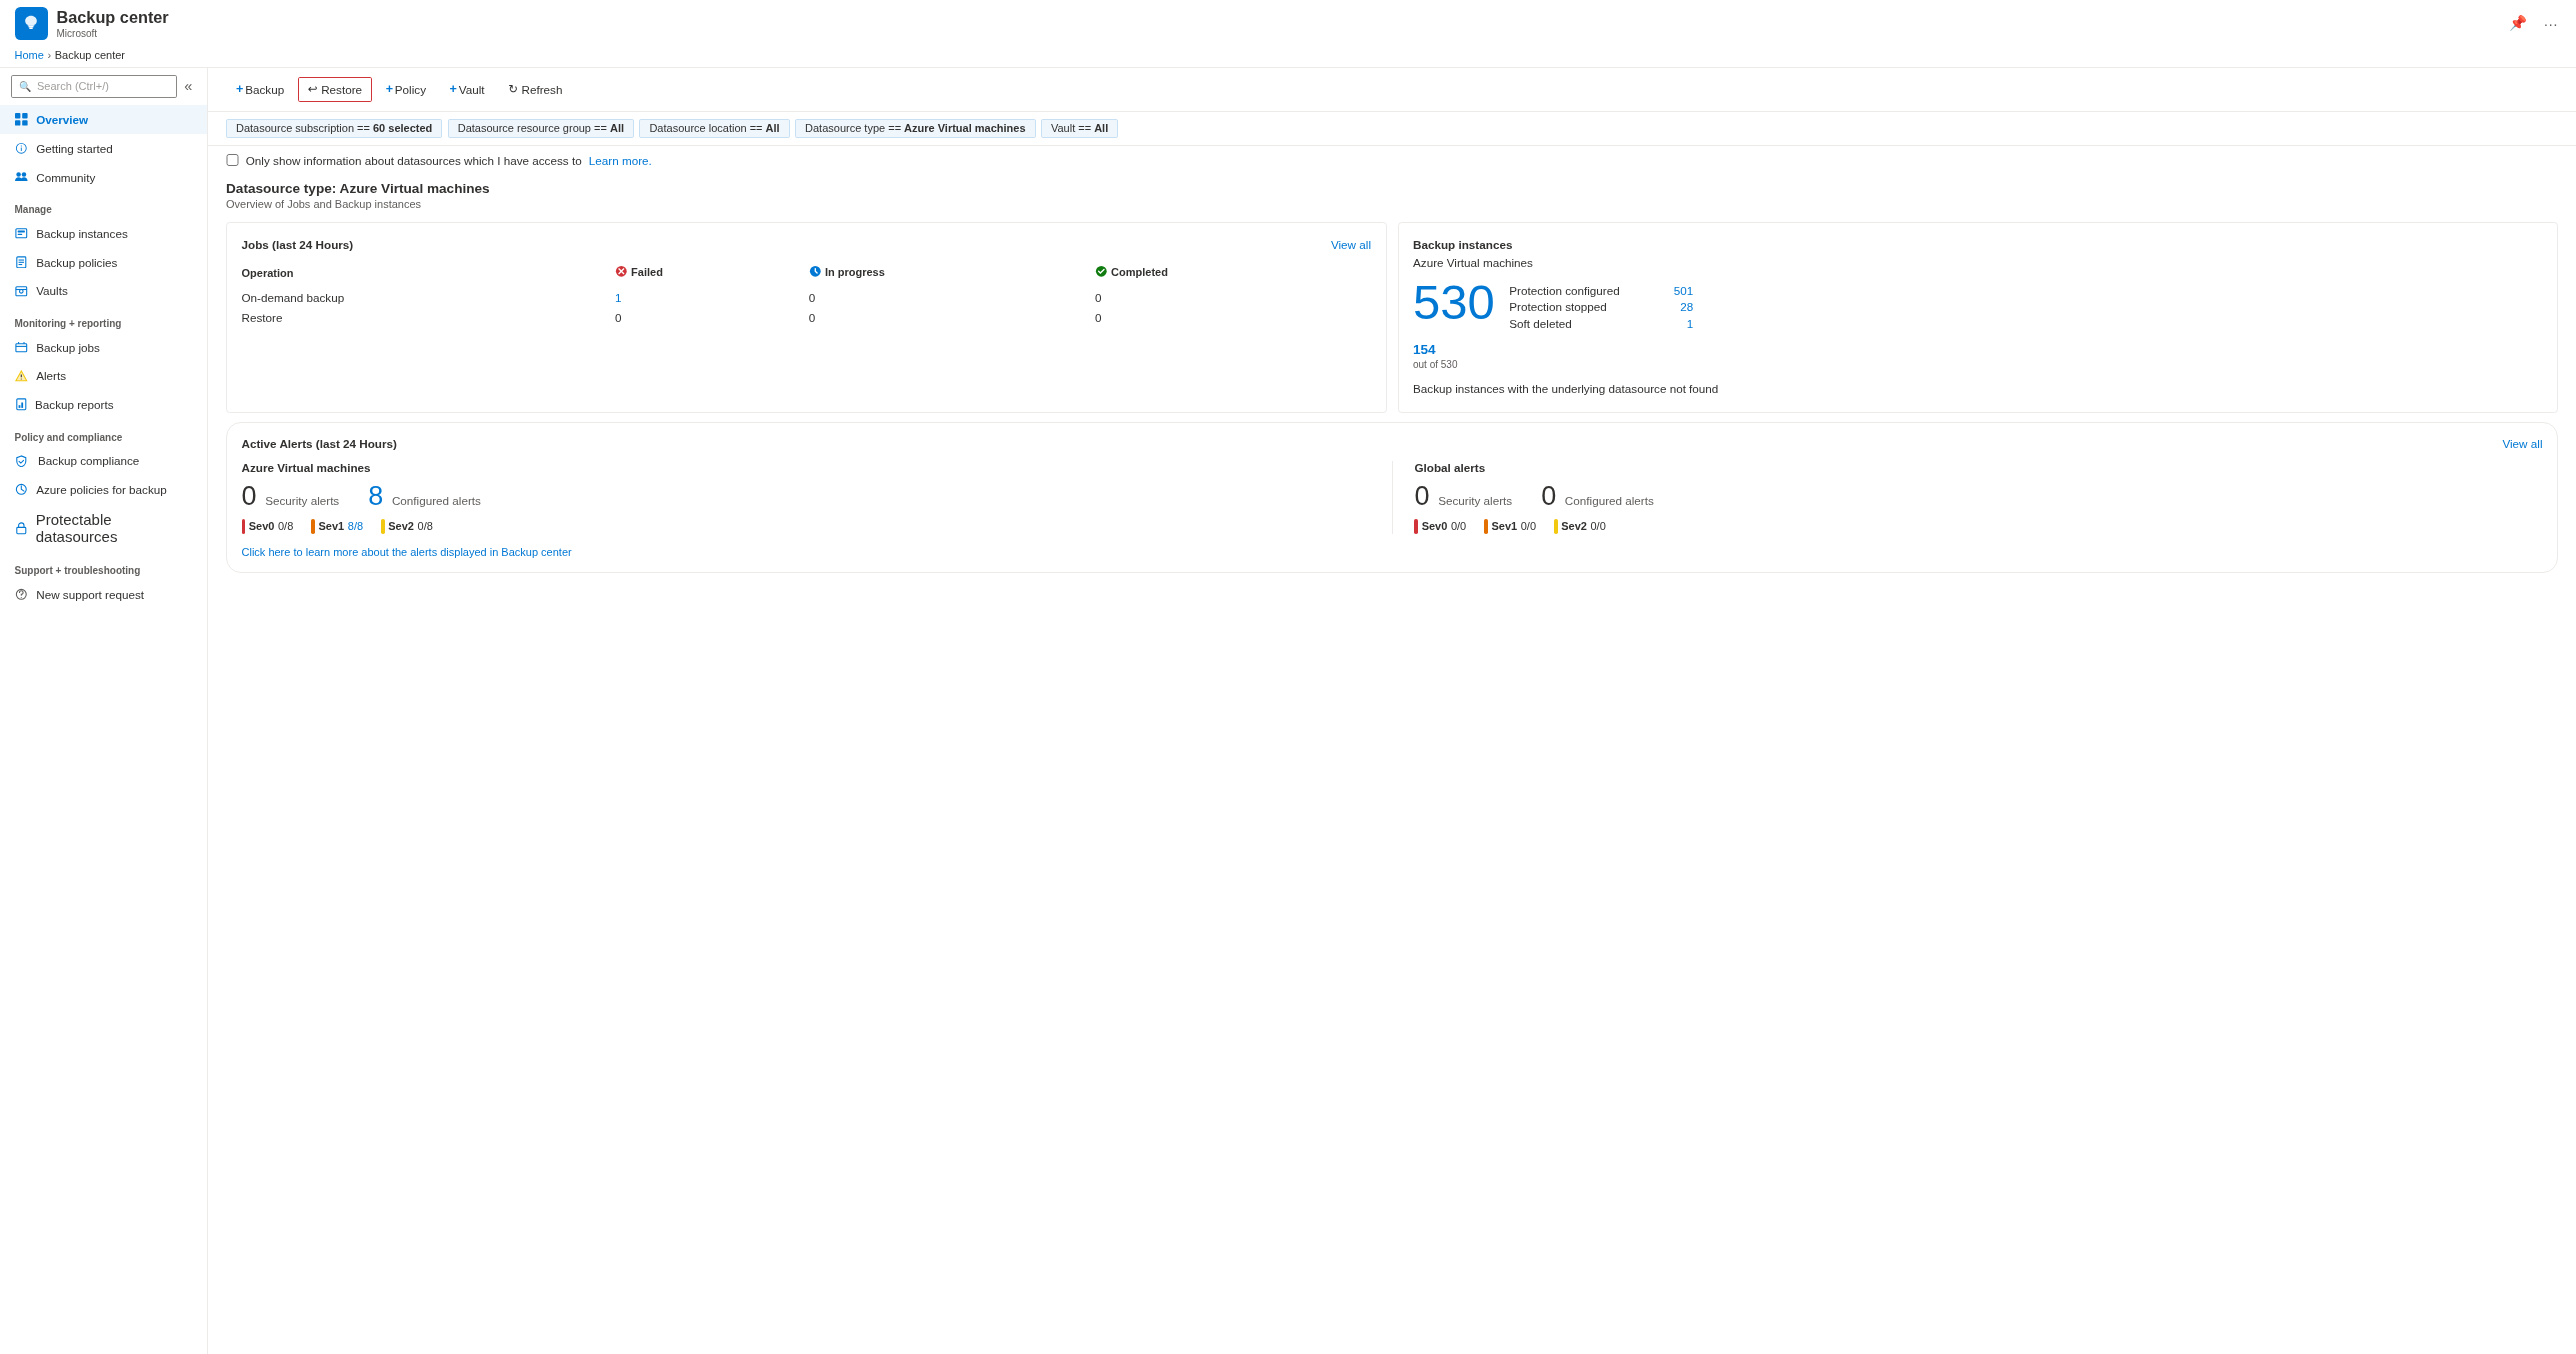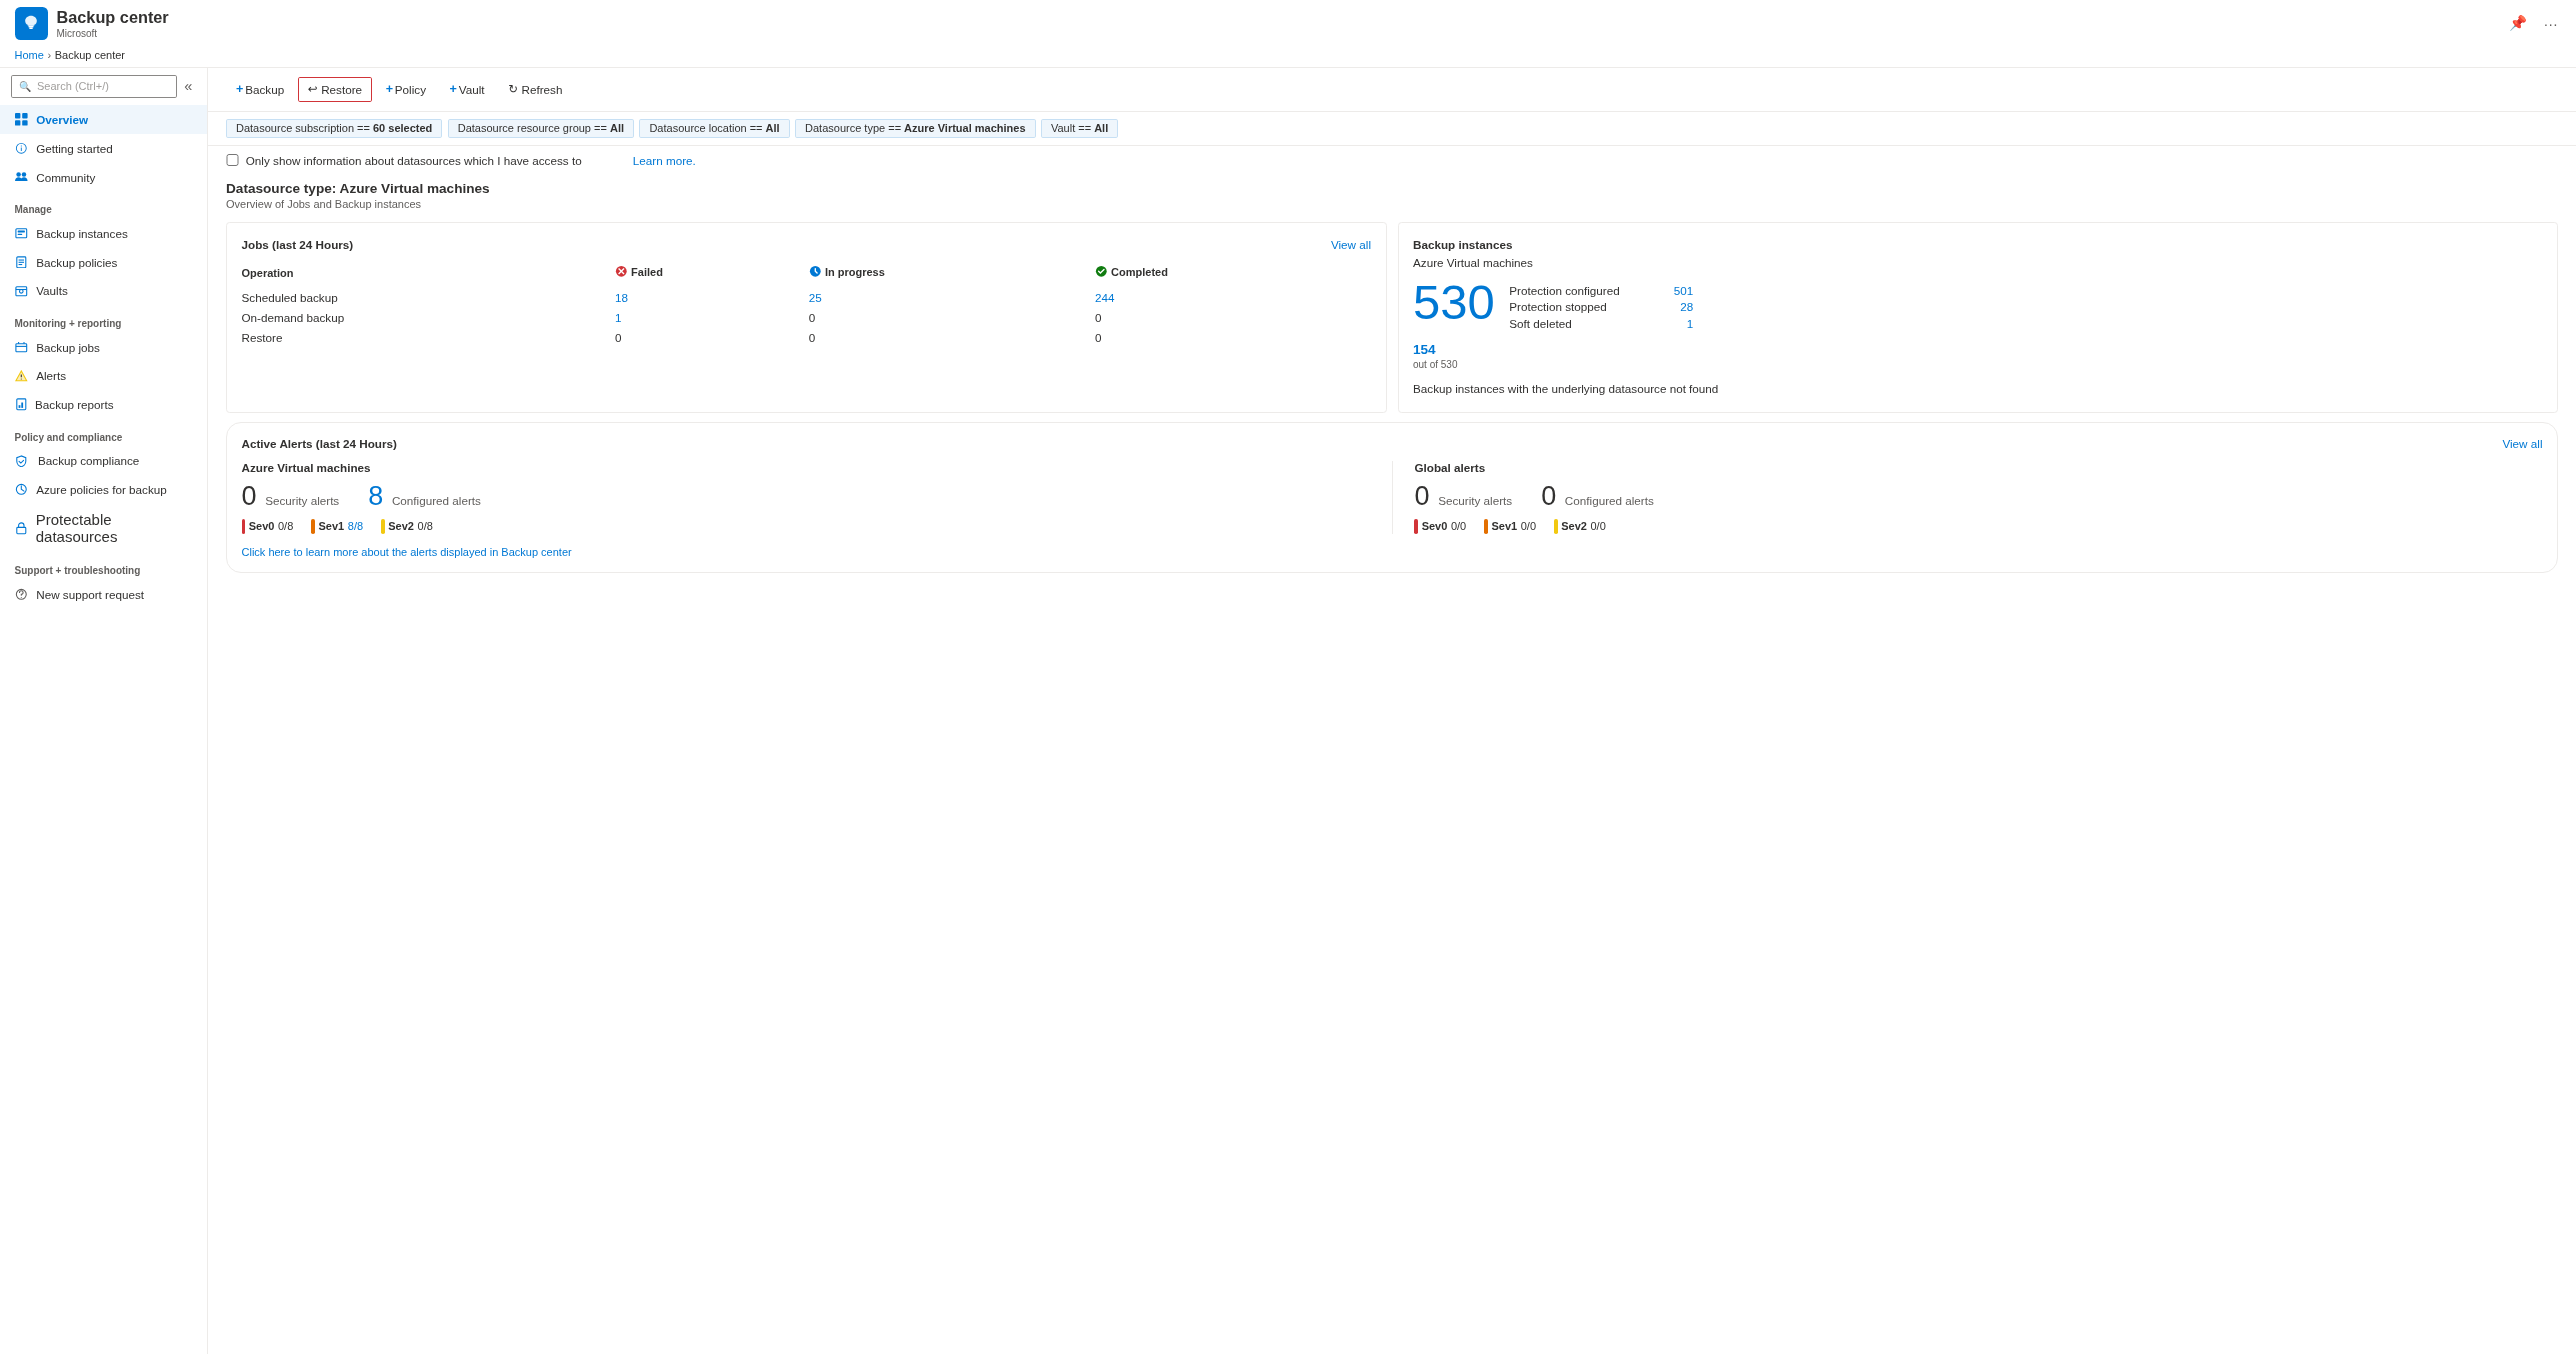--- a/index.html
+++ b/index.html
@@ -235,21 +235,21 @@
         <span>Datasource type == </span><span style="font-weight:700;">Azure Virtual machines</span>
       </div>
       <div style="background:#eff6fc;border:0.9px solid #c7e0f4;border-radius:1.8px;padding:2.7px 9px;font-size:11px;cursor:pointer;">
         <span>Vault == </span><span style="font-weight:700;">All</span>
       </div>
     </div>
 
     <div style="display:flex;align-items:center;padding:7.2px 18px;gap:7.2px;font-size:11.7px;">
       <input type="checkbox" style="width: 12.6px; height: 12.6px;">
       <span>Only show information about datasources which I have access to</span>
-      <a style="color:#0078d4;cursor:pointer;text-decoration:none;margin-left:44px;">Learn more.</a>
+      <a style="color:#0078d4;cursor:pointer;text-decoration:none;">Learn more.</a>
     </div>
 
     <div style="padding:7.2px 18px 3.6px 18px;">
       <div style="font-size:13.6px;font-weight:600;color:#323130;">Datasource type: Azure Virtual machines</div>
       <div style="font-size:11px;color:#605e5c;margin-top:1.8px;">Overview of Jobs and Backup instances</div>
     </div>
 
     <div style="display:flex;gap:11px;padding:9px 18px;">
 
       <div style="border:0.9px solid #edebe9;border-radius:3.6px;background:#fff;flex:1;padding:14.5px;">
@@ -288,26 +288,20 @@
                       <circle cx="7" cy="7" r="6" fill="#107c10"></circle>
                       <path d="M4 7l2 2 4-4" stroke="white" stroke-width="1.5" fill="none" stroke-linecap="round"></path>
                     </svg>
                   <span>Completed</span>
                 </span>
               </th>
             </tr>
           </thead>
           <tbody>
             <tr>
-              <td style="padding:3.6px 11px 3.6px 0;font-size:11.7px;">Scheduled backup</td>
-              <td style="padding:3.6px 11px 3.6px 0;font-size:11.7px;color:#0078d4;cursor:pointer;">18</td>
-              <td style="padding:3.6px 11px 3.6px 0;font-size:11.7px;color:#0078d4;cursor:pointer;">25</td>
-              <td style="padding:3.6px 11px 3.6px 0;font-size:11.7px;color:#0078d4;cursor:pointer;">244</td>
-            </tr>
-            <tr>
               <td style="padding:3.6px 11px 3.6px 0;font-size:11.7px;">On-demand backup</td>
               <td style="padding:3.6px 11px 3.6px 0;font-size:11.7px;color:#0078d4;cursor:pointer;">1</td>
               <td style="padding:3.6px 11px 3.6px 0;font-size:11.7px;">0</td>
               <td style="padding:3.6px 11px 3.6px 0;font-size:11.7px;">0</td>
             </tr>
             <tr>
               <td style="padding:3.6px 11px 3.6px 0;font-size:11.7px;">Restore</td>
               <td style="padding:3.6px 11px 3.6px 0;font-size:11.7px;">0</td>
               <td style="padding:3.6px 11px 3.6px 0;font-size:11.7px;">0</td>
               <td style="padding:3.6px 11px 3.6px 0;font-size:11.7px;">0</td>

